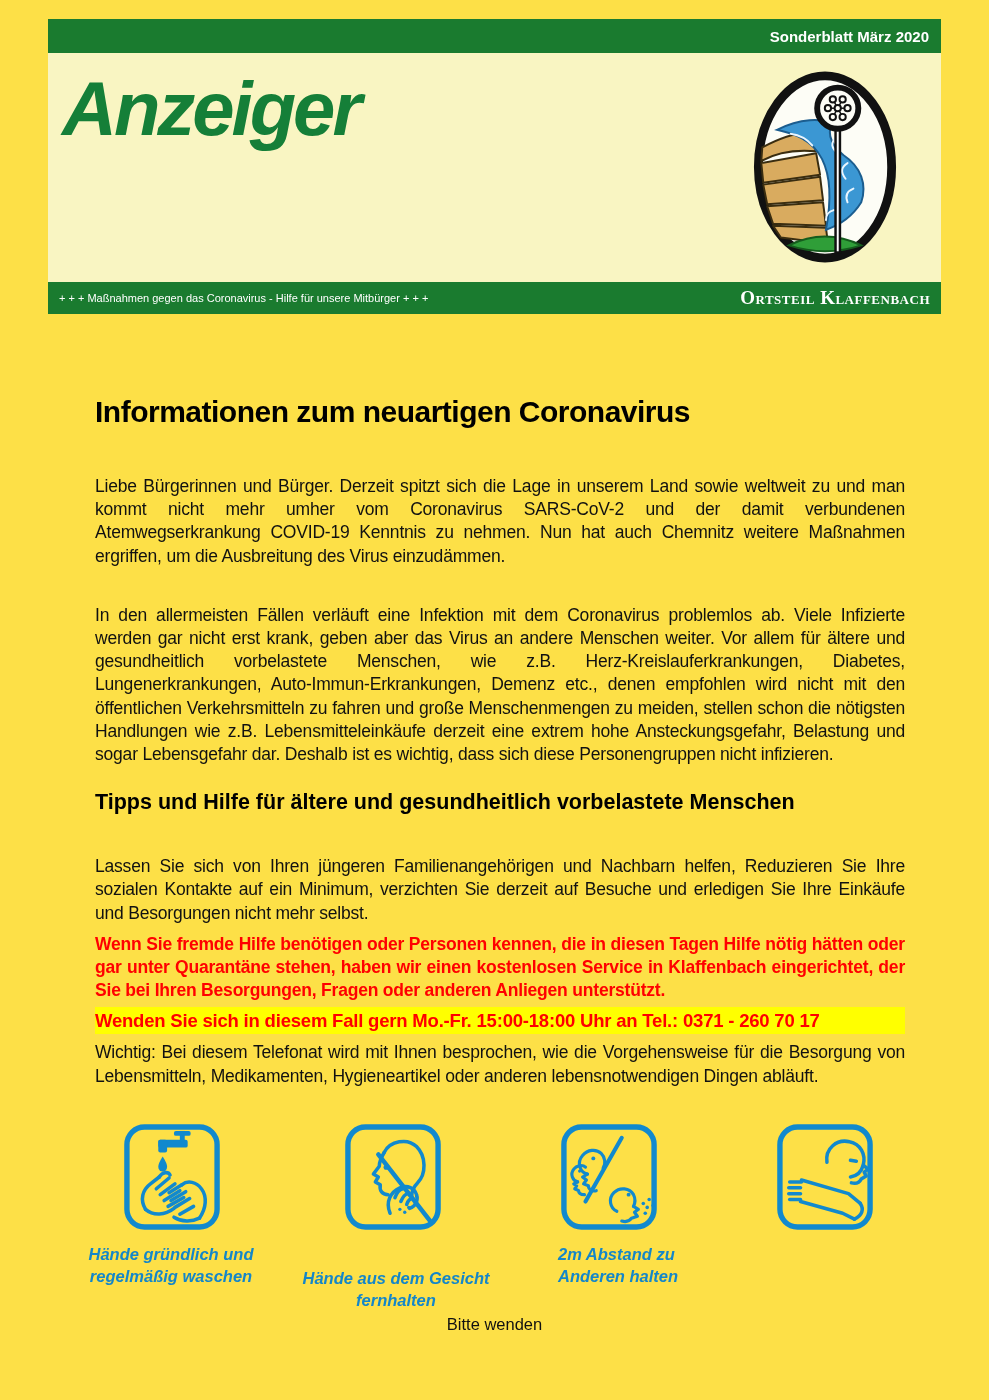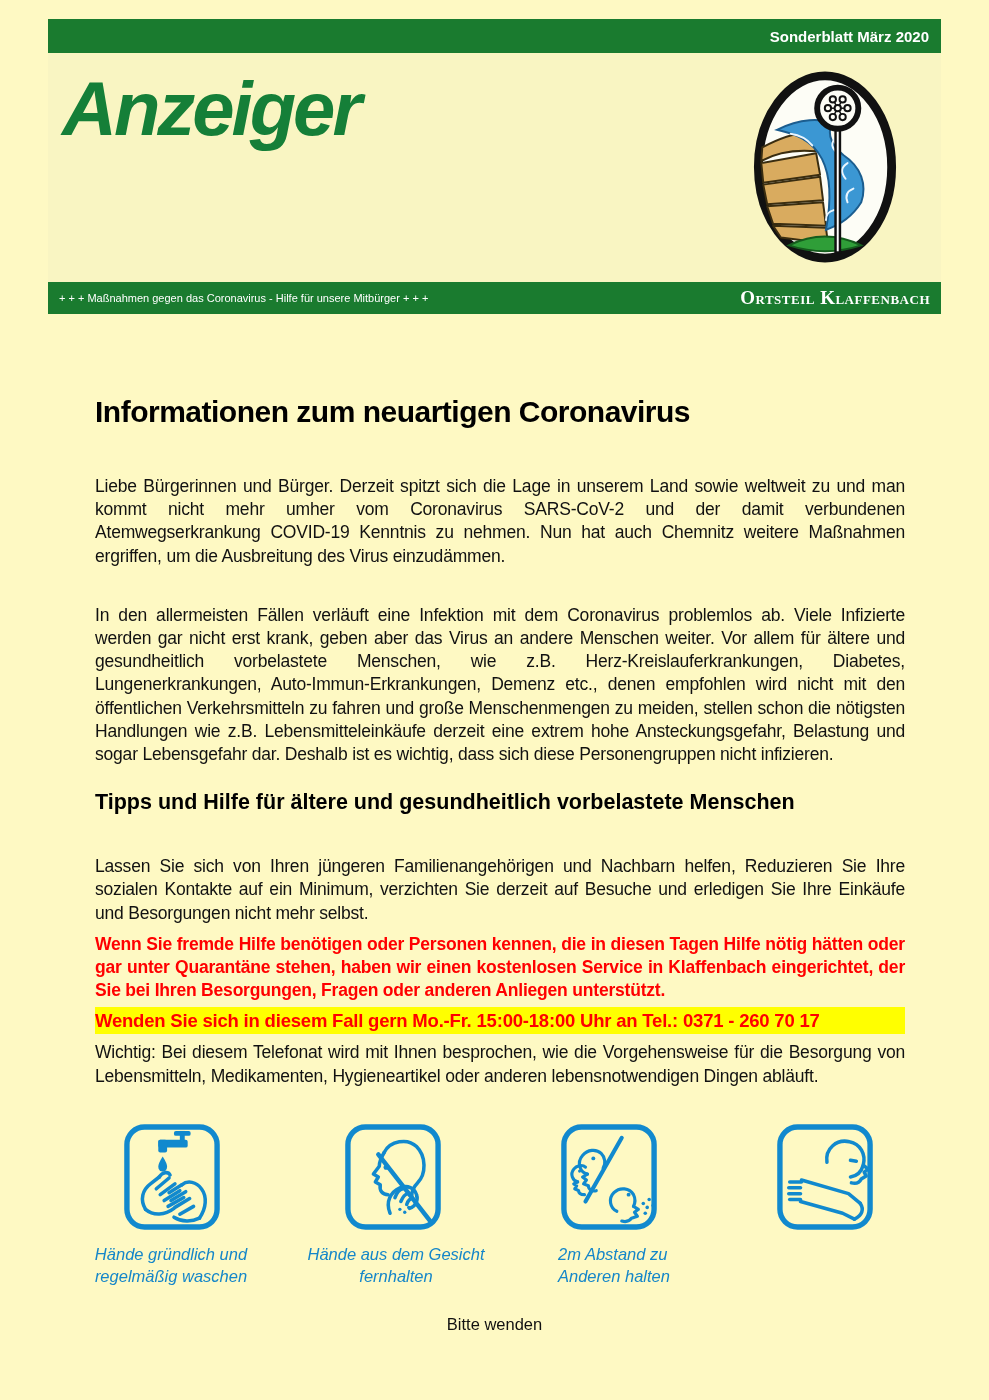--- a/index.html
+++ b/index.html
@@ -1,17 +1,17 @@
 <!DOCTYPE html>
 <html><head>
 <meta charset="utf-8">
 <style>
   html,body { margin:0; padding:0; background:#ffffff; }
   .page {
-    position:relative; width:989px; height:1400px; background:#fef9c3;
+    position:relative; width:989px; height:1400px; background:#fde047;
     font-family:"Liberation Sans", sans-serif; color:#111; overflow:hidden;
   }
   
   .topbar {
     position:absolute; left:48px; top:19px; width:893px; height:34px;
     background:#1a7b2f; color:#fff; font-size:15px; font-weight:bold;
     display:flex; align-items:center; justify-content:flex-end; padding-right:12px; box-sizing:border-box;
   }
   .masthead {
     position:absolute; left:48px; top:53px; width:893px; height:229px;
@@ -51,23 +51,23 @@
     line-height:27px !important; text-align:left !important; margin-bottom:7px !important;
     white-space:nowrap;
   }
   .p-note { }
   
   .hyg-box { position:absolute; top:1122px; width:98px; height:110px; }
   .hyg-box svg { width:98px; height:110px; display:block; }
   .box1 { left:123px; } .box2 { left:344px; } .box3 { left:560px; } .box4 { left:776px; }
   .hyg-cap {
     position:absolute; top:1243px; width:200px; color:#1486c9;
-    font-style:italic; font-size:16.5px; line-height:22px; text-align:center;
-  }
-  .cap1 { left:71px; } .cap2 { left:296px; } .cap3 { left:558px; text-align:left; } .cap4 { left:726px; }
+    font-style:italic; font-size:16.5px; line-height:22px; text-align:center;font-weight:bold;
+  }
+  .cap1 { left:71px; } .cap2 { left:296px;margin-top:24px; } .cap3 { left:558px; text-align:left; } .cap4 { left:726px; }
   .turn-note {
     position:absolute; top:1315px; left:0; width:100%; text-align:center;
     font-size:16.5px; color:#111;
   }
   .st { stroke:#1189ce; fill:none; stroke-linecap:round; stroke-linejoin:round; }
 </style>
 </head>
 <body>
 
 <div class="page">

